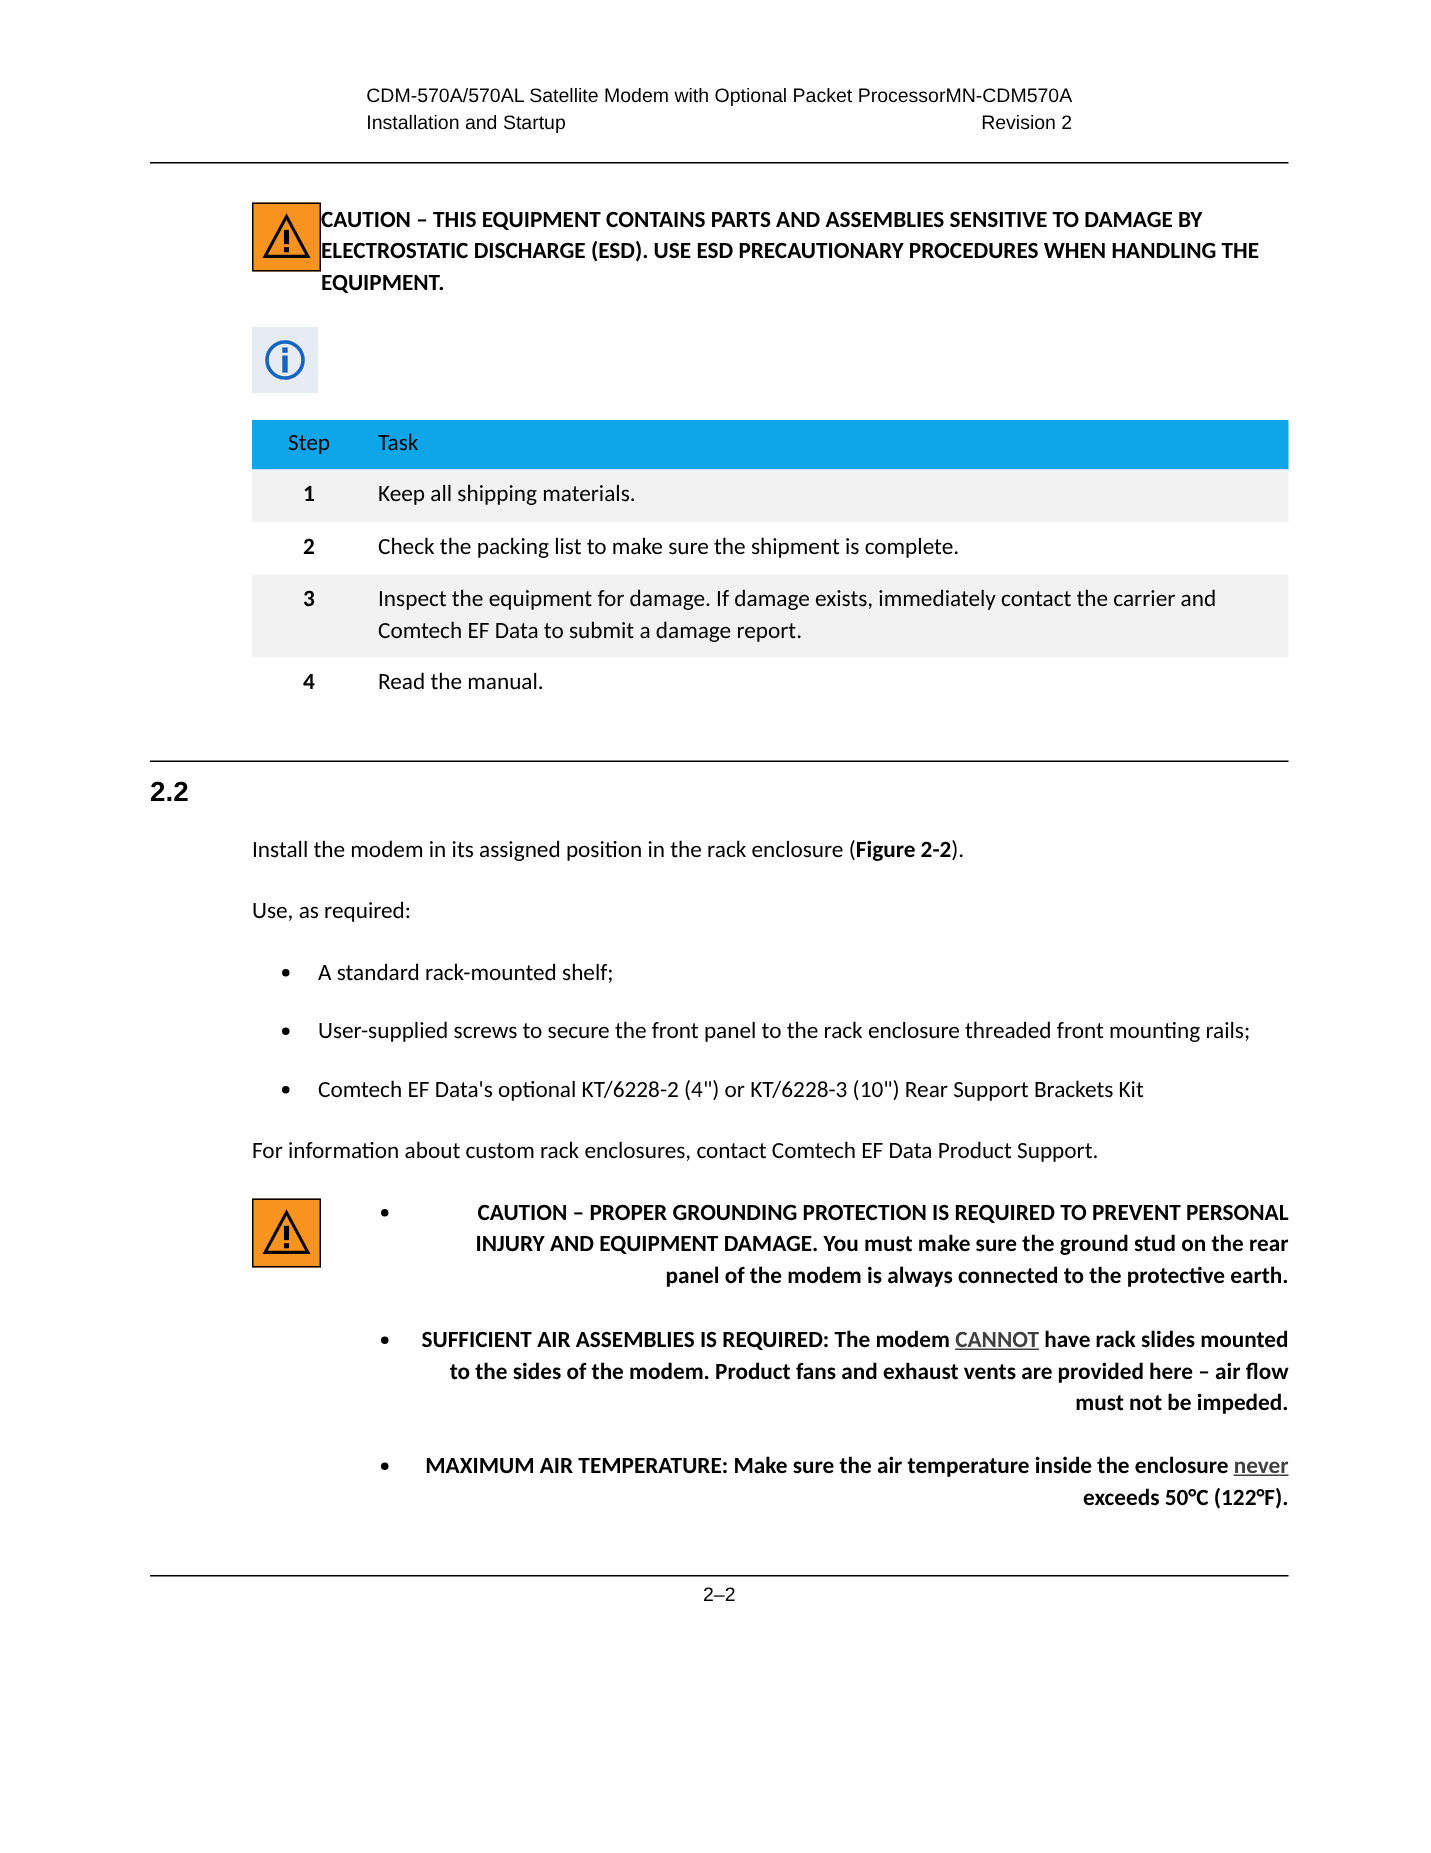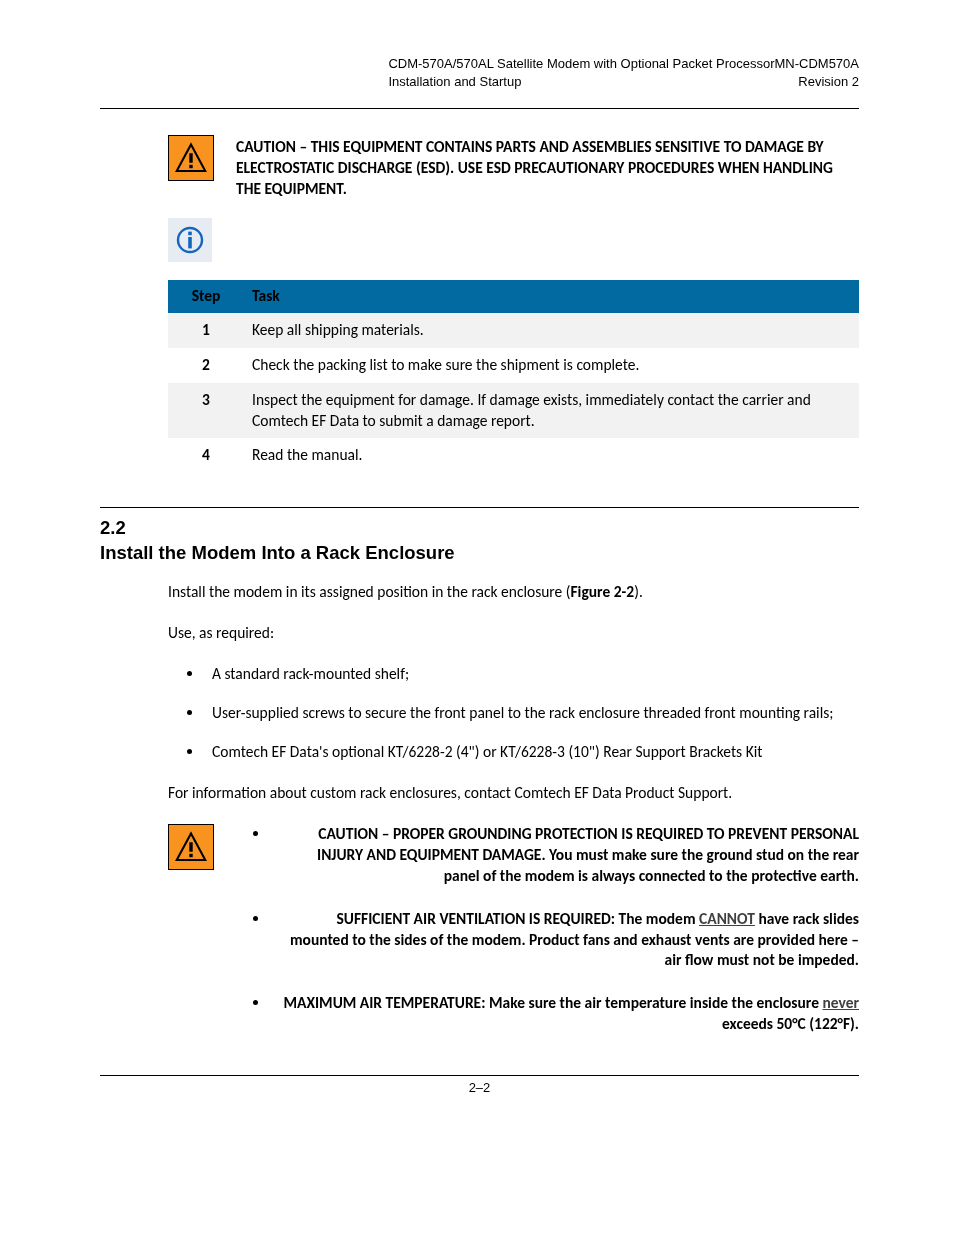--- a/index.html
+++ b/index.html
@@ -8,32 +8,31 @@
     color: #000;
     background: #fff;
     margin: 0;
     padding: 55px 95px 40px 100px;
     width: 954px;
     box-sizing: border-box;
     line-height: 1.35;
   }
   .header {
     display: flex;
-    justify-content: flex-end;
+    justify-content: center;
     font-size: 13px;
     font-family: Arial, sans-serif;
     border-bottom: 1px solid #000;
     padding-bottom: 18px;
     margin-bottom: 26px;
   }
   .header-right { text-align: right; }
   .callout-row {
     display: flex;
     align-items: flex-start;
-    gap: 22px;
     margin: 0 0 18px 68px;
   }
   .icon-warning {
     width: 44px; height: 44px;
     background: #f7931e;
     display: flex; align-items: center; justify-content: center;
     flex-shrink: 0;
     border: 1px solid #000;
   }
   .icon-warning svg { width: 34px; height: 34px; }
@@ -46,23 +45,23 @@
   .icon-info-box svg { width: 30px; height: 30px; }
   .callout-text { font-weight: 700; padding-top: 2px; }
   .callout-text-mid { font-weight: 700; padding-top: 12px; }
   table.steps {
     width: calc(100% - 68px);
     margin-left: 68px;
     border-collapse: collapse;
     font-size: 15.5px;
   }
   table.steps th {
-    background: #0369a1;
+    background: #0ea5e9;
     text-align: left;
-    font-weight: 700;
+    font-weight: 400;
     padding: 6px 8px;
   }
   table.steps th:first-child { width: 60px; text-align: center; }
   table.steps td { padding: 7px 8px; vertical-align: top; }
   table.steps tr:nth-child(odd) td { background: #f2f2f2; }
   table.steps td:first-child { text-align: center; font-weight: 700; }
   .section-rule {
     border-top: 1.5px solid #000;
     margin: 34px 0 8px 0;
   }
@@ -160,21 +159,20 @@
       <td>4</td>
       <td>Read the manual.</td>
     </tr>
   </tbody>
 </table>
 
 <div class="section-rule"></div>
 
 <h2 class="section-heading">
   <span class="num">2.2</span>
-  <span>Install the Modem Into a Rack Enclosure</span>
 </h2>
 
 <p class="body-p">
   <span>Install the modem in its assigned position in the rack enclosure (</span><b>Figure 2-2</b><span>).</span>
 </p>
 
 <p class="body-p">Use, as required:</p>
 
 <ul class="main-list">
   <li>A standard rack-mounted shelf;</li>
@@ -188,21 +186,21 @@
   <div class="icon-warning">
     <svg viewBox="0 0 100 100">
         <polygon points="50,10 92,88 8,88" fill="none" stroke="#000" stroke-width="6"></polygon>
         <rect x="45" y="36" width="10" height="28" fill="#000"></rect>
         <rect x="45" y="70" width="10" height="10" fill="#000"></rect>
       </svg>
   </div>
   <ul class="caution-list">
     <li>CAUTION – PROPER GROUNDING PROTECTION IS REQUIRED TO PREVENT PERSONAL INJURY AND EQUIPMENT DAMAGE. You must make sure the ground stud on the rear panel of the modem is always connected to the protective earth.</li>
     <li>
-      <span>SUFFICIENT AIR VENTILATION IS REQUIRED: The modem </span><span class="red-emph">CANNOT</span><span> have rack slides mounted to the sides of the modem. Product fans and exhaust vents are provided here – air flow must not be impeded.</span>
+      <span>SUFFICIENT AIR ASSEMBLIES IS REQUIRED: The modem </span><span class="red-emph">CANNOT</span><span> have rack slides mounted to the sides of the modem. Product fans and exhaust vents are provided here – air flow must not be impeded.</span>
     </li>
     <li>
       <span>MAXIMUM AIR TEMPERATURE: Make sure the air temperature inside the enclosure </span><span class="red-emph">never</span><span> exceeds 50°C (122°F).</span>
     </li>
   </ul>
 </div>
 
 <div class="footer">2–2</div>
 
 </body></html>

